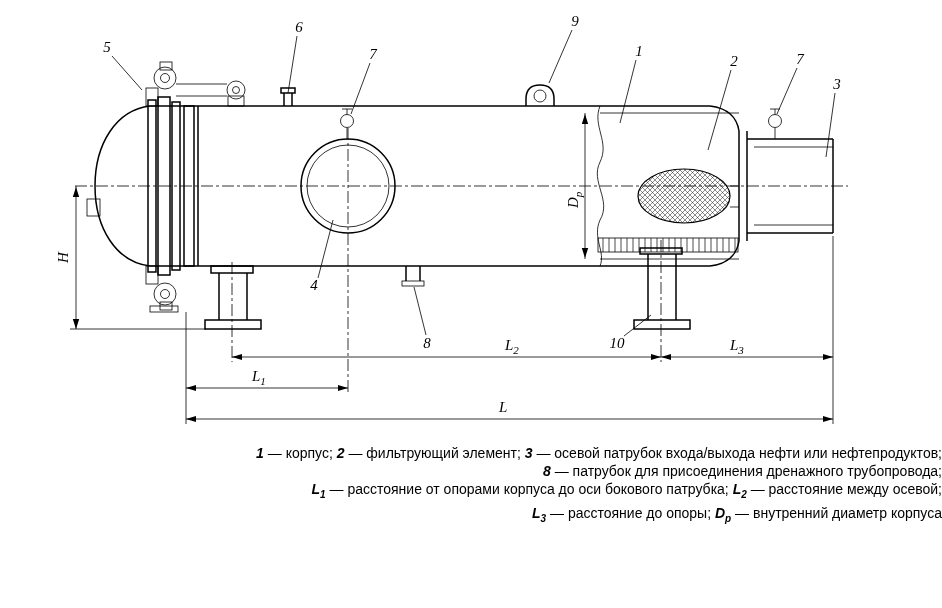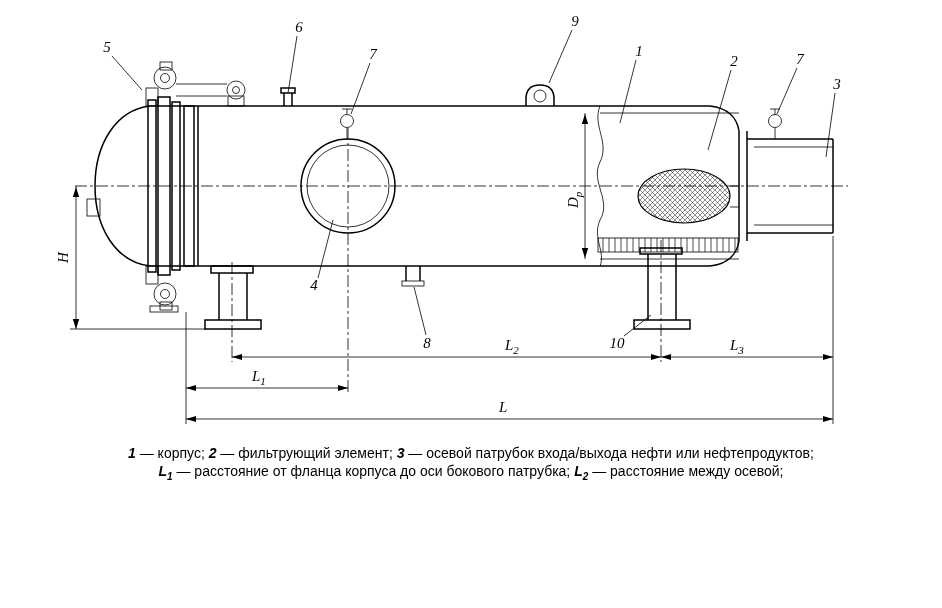--- a/index.html
+++ b/index.html
@@ -10,21 +10,21 @@
   .page{width:942px;height:608px;}
   svg{display:block;}
   svg text{fill:#000;stroke:none;}
   .thin{stroke:#000;stroke-width:.8;fill:none;}
   .thick{stroke:#000;stroke-width:1.5;fill:none;}
   .cl{stroke:#000;stroke-width:.8;fill:none;stroke-dasharray:12 3 3 3;}
   .arr{fill:#000;stroke:none;}
   text.dim{font:italic 15px "Liberation Serif",serif;}
   text.callout{font:italic 15px "Liberation Serif",serif;}
   .legend{
-    width:942px;margin-top:4px;text-align:center;
+    width:942px;margin-top:4px;text-align:right;
     font-size:14px;line-height:18px;color:#000;
   }
   .legend .sym{font-style:italic;font-weight:bold;}
   .legend sub{font-size:10px;}
 </style>
 </head>
 <body>
 
 <div class="page">
 
@@ -236,16 +236,18 @@
     <text class="callout" text-anchor="middle" x="427" y="348">8</text>
   </g>
   <g>
     <line class="thin" x1="624" y1="336" x2="651" y2="315"></line>
     <text class="callout" text-anchor="middle" x="617" y="348">10</text>
   </g>
 </svg>
 
 <div class="legend">
       <div class="legend-line"><span class="sym">1</span><span class="ltext"> — корпус; </span><span class="sym">2</span><span class="ltext"> — фильтрующий элемент; </span><span class="sym">3</span><span class="ltext"> — осевой патрубок входа/выхода нефти или нефтепродуктов;</span></div>
-      <div class="legend-line"><span class="sym">L<sub>1</sub></span><span class="ltext"> — расстояние от фланца корпуса до оси бокового патрубка; </span><span class="sym">L<sub>2</sub></span><span class="ltext"> — расстояние между осевой;</span></div>
+      <div class="legend-line"><span class="sym">8</span><span class="ltext"> — патрубок для присоединения дренажного трубопровода;</span></div>
+      <div class="legend-line"><span class="sym">L<sub>1</sub></span><span class="ltext"> — расстояние от опорами корпуса до оси бокового патрубка; </span><span class="sym">L<sub>2</sub></span><span class="ltext"> — расстояние между осевой;</span></div>
+      <div class="legend-line"><span class="sym">L<sub>3</sub></span><span class="ltext"> — расстояние до опоры; </span><span class="sym">D<sub>p</sub></span><span class="ltext"> — внутренний диаметр корпуса</span></div>
     </div>
 
 </div>
 
 </body></html>

